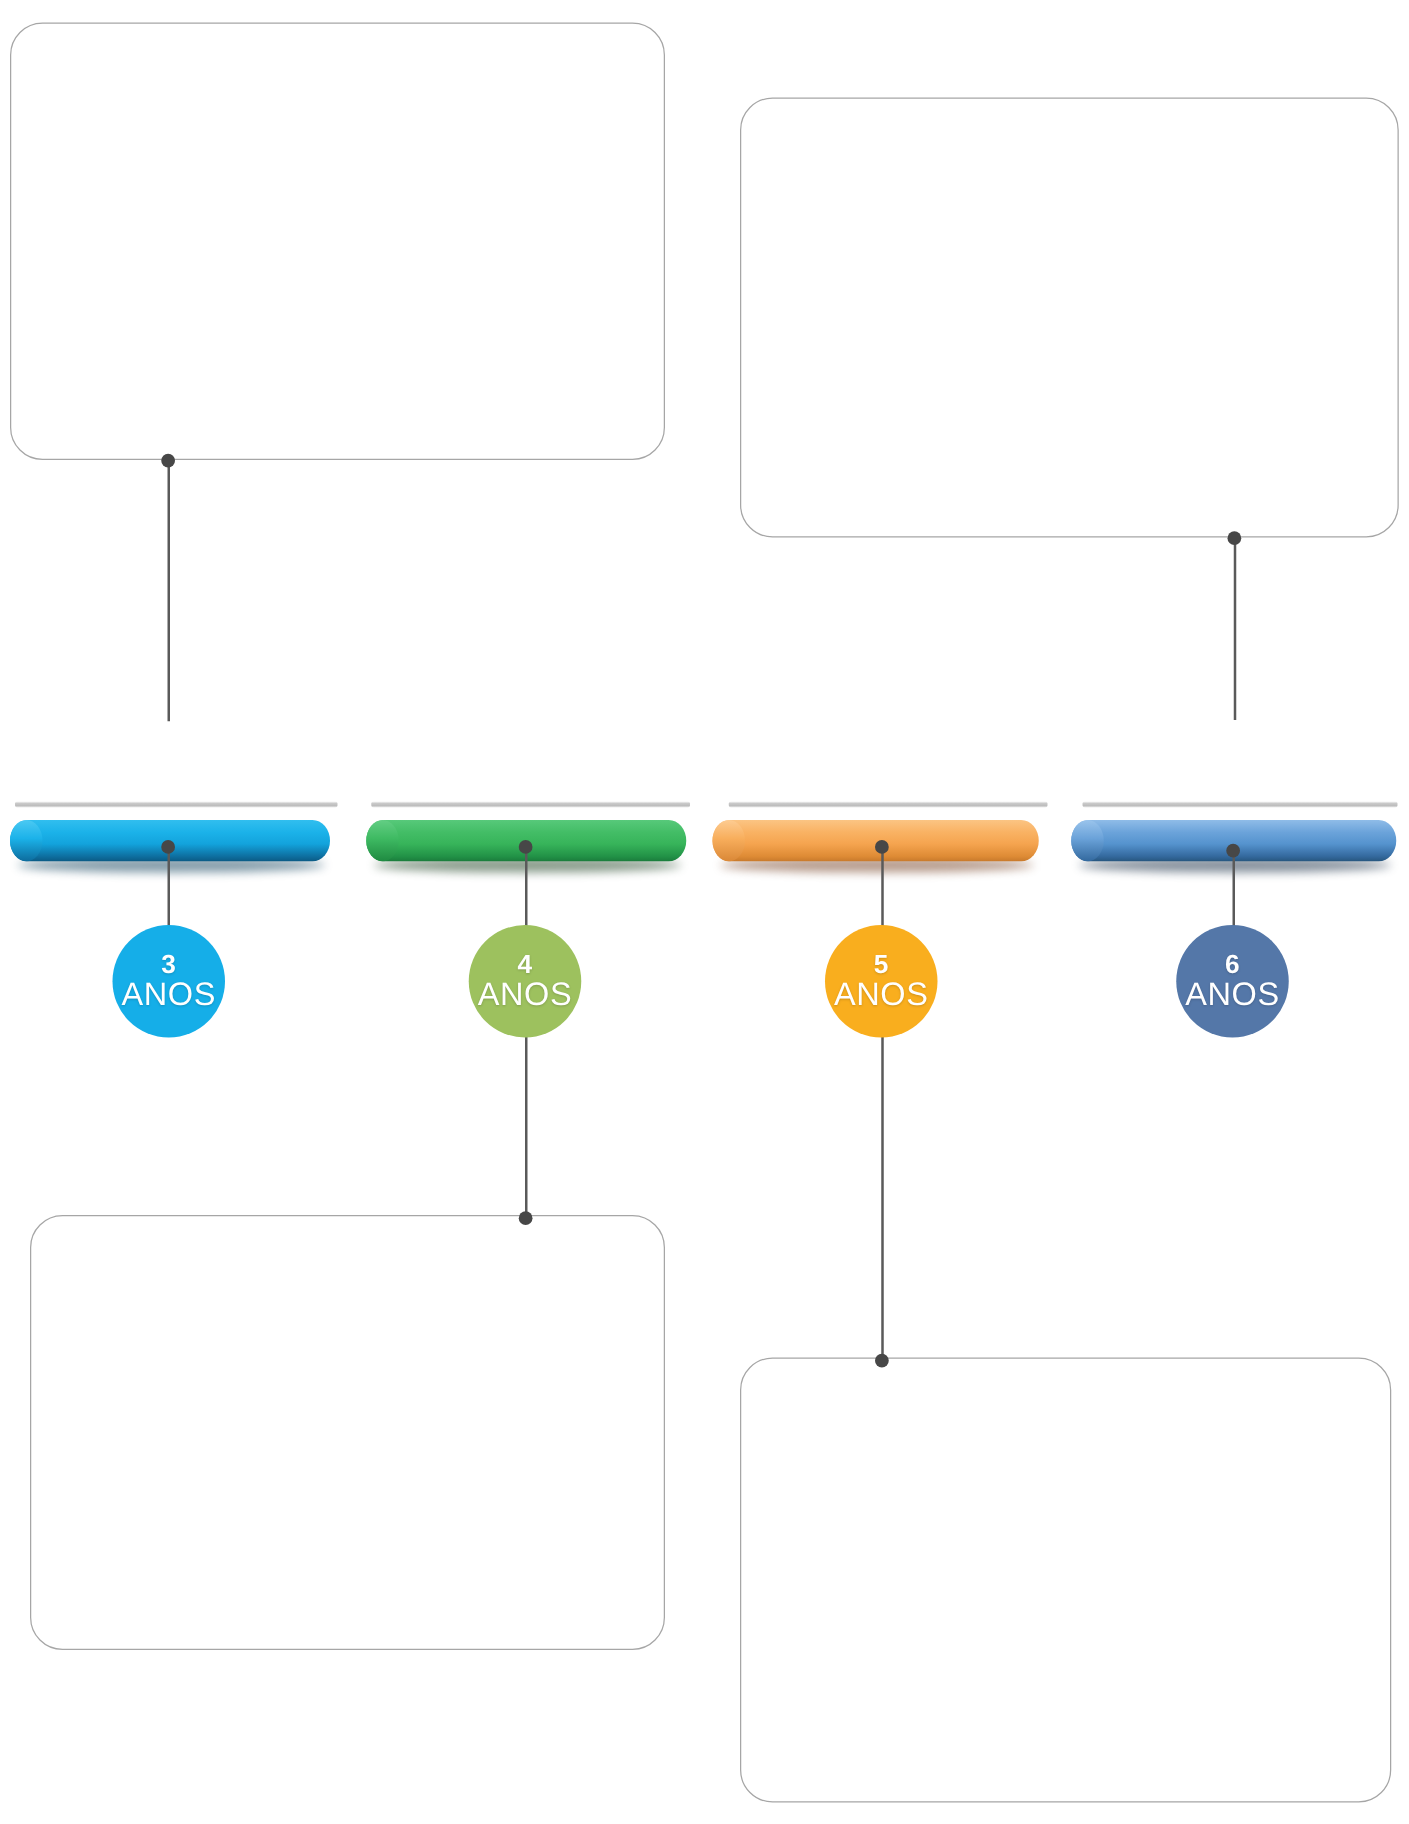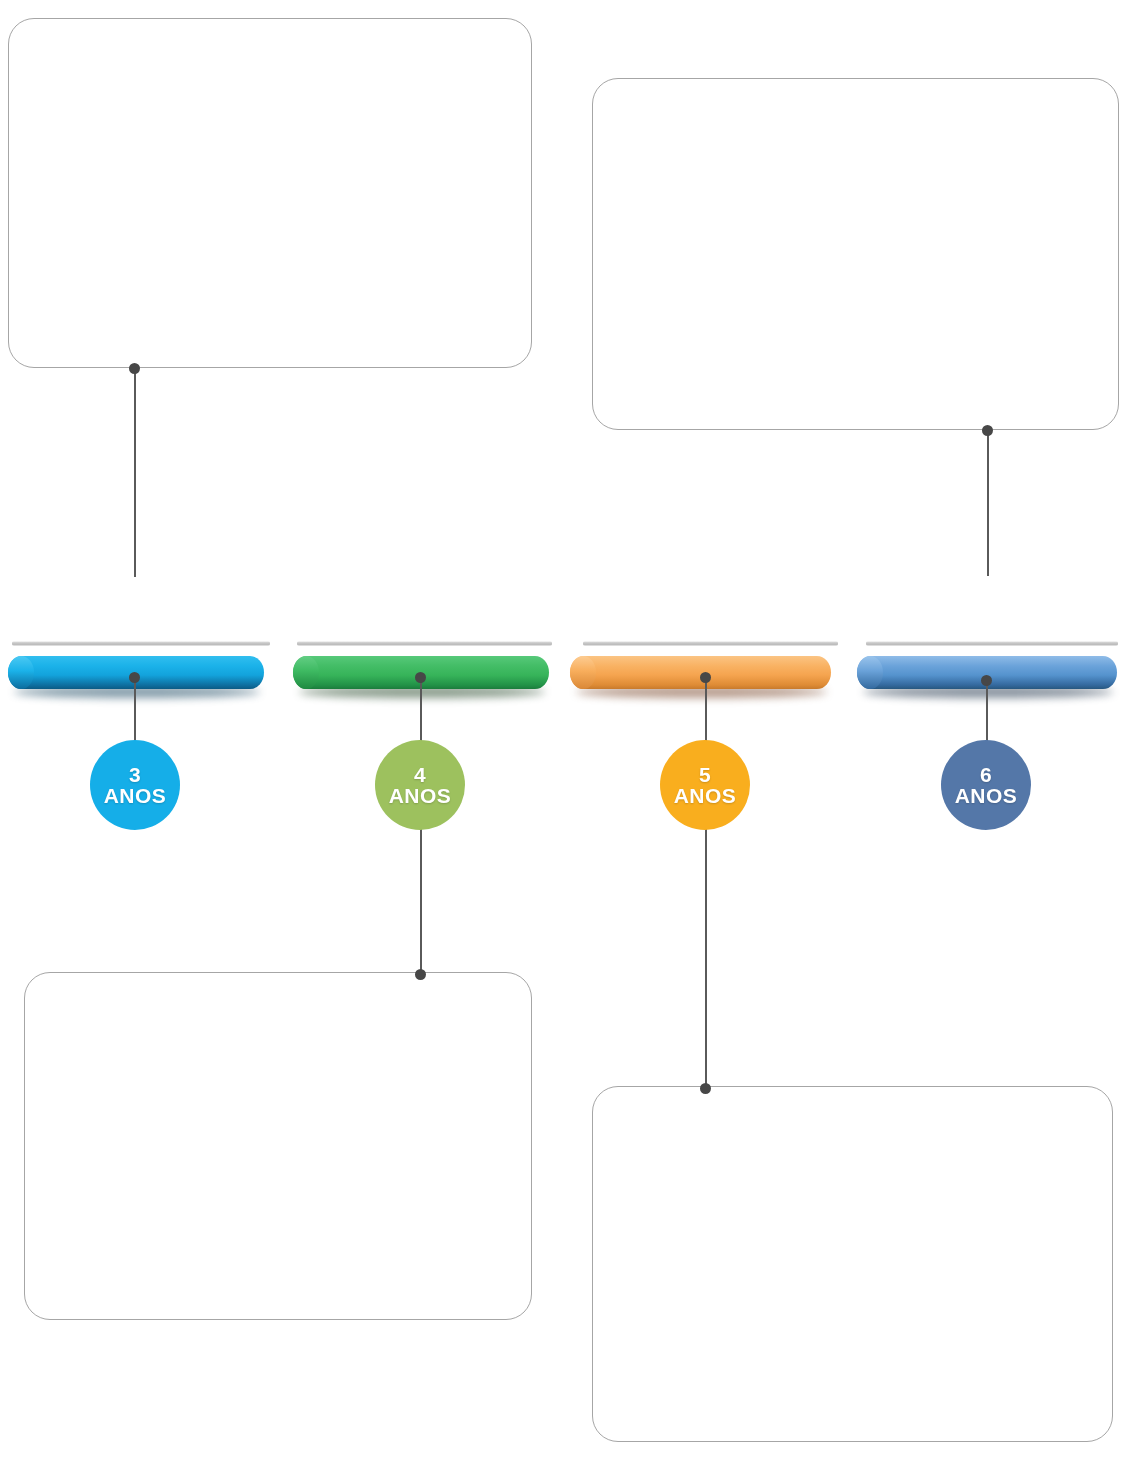--- a/index.html
+++ b/index.html
@@ -104,22 +104,22 @@
     text-align: center;
     line-height: 1.02;
     text-shadow: 0 1px 2px rgba(0,0,0,.18);
   }
   .badge .num {
     font-size: 21px;
     font-weight: 700;
     letter-spacing: .5px;
   }
   .badge .unit {
-    font-size: 21px;
-    font-weight: 700;
+    font-size: 26px;
+    font-weight: 400;
     letter-spacing: .5px;
     white-space: nowrap;
   }
 </style>
 </head>
 <body>
 
 <div id="canvas">
 
   <div class="callout" style="left:8px; top:18px; width:524px; height:350px;">

